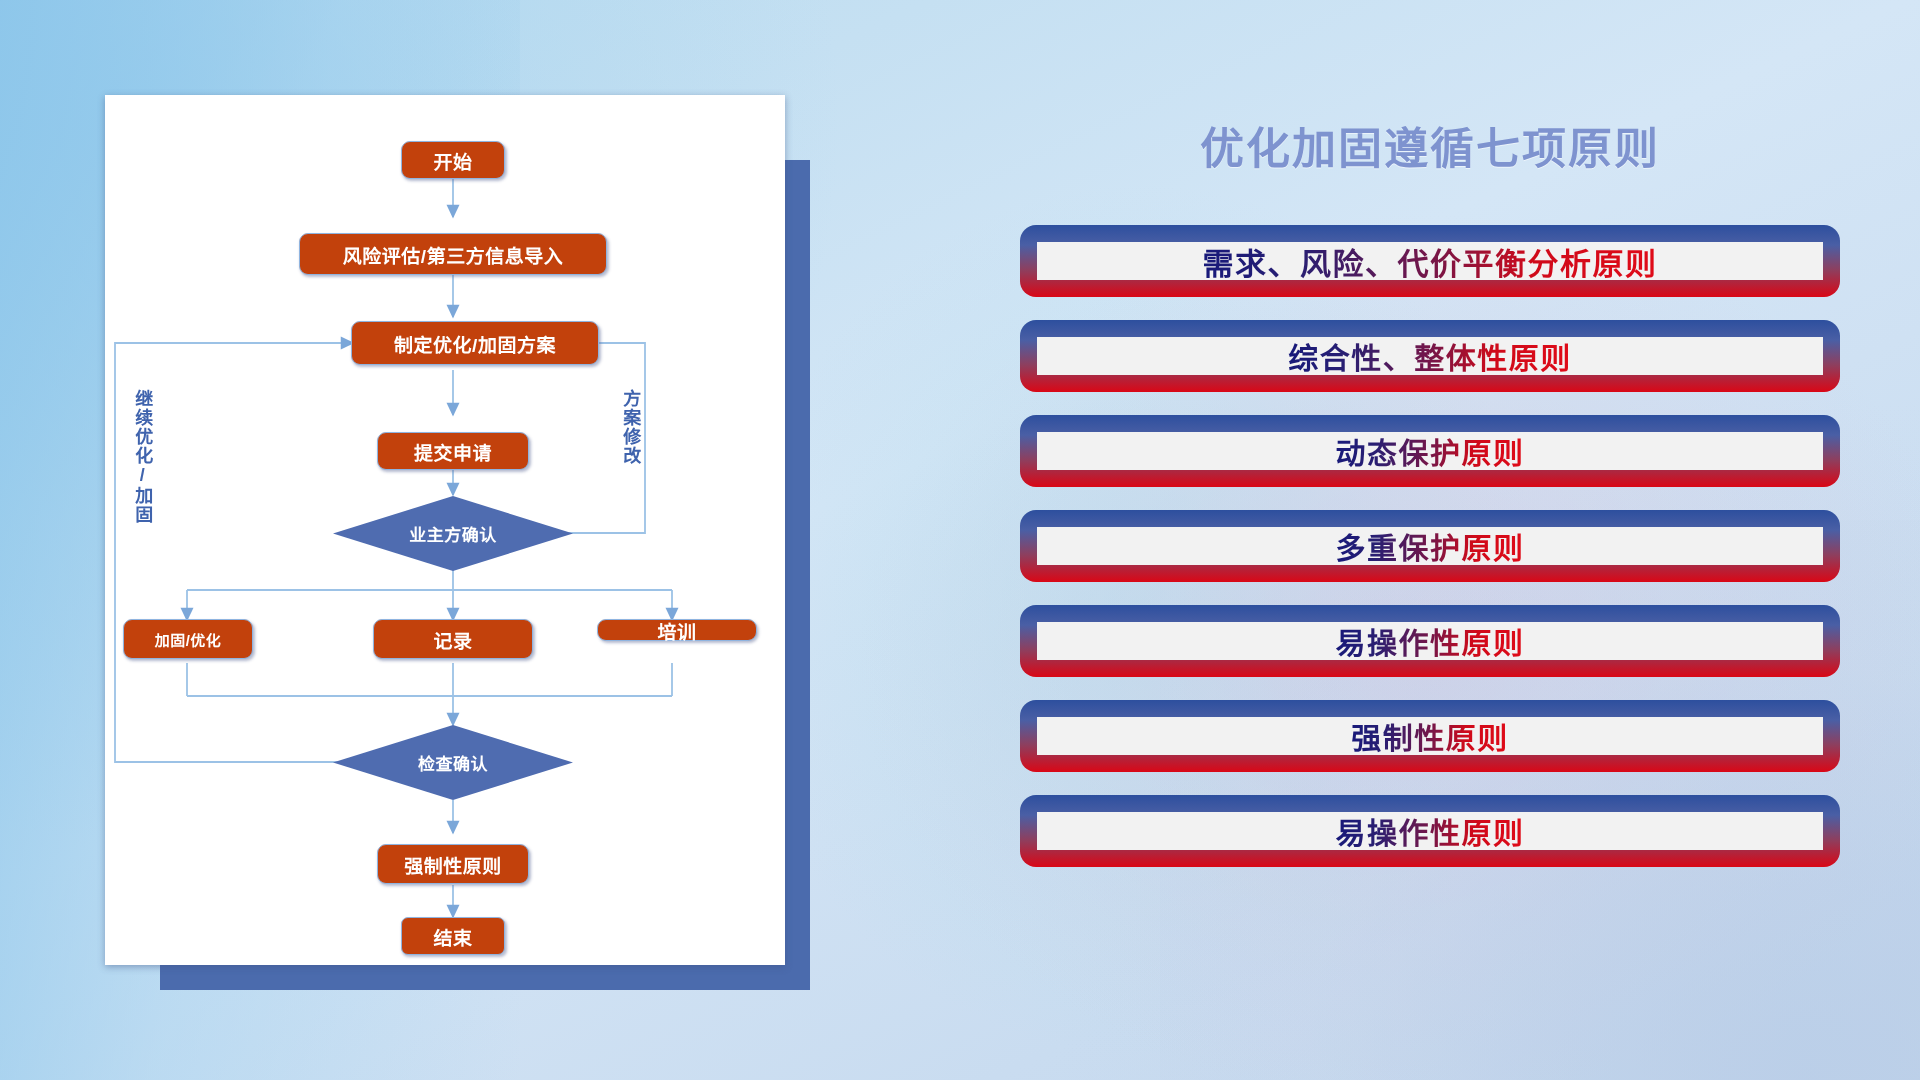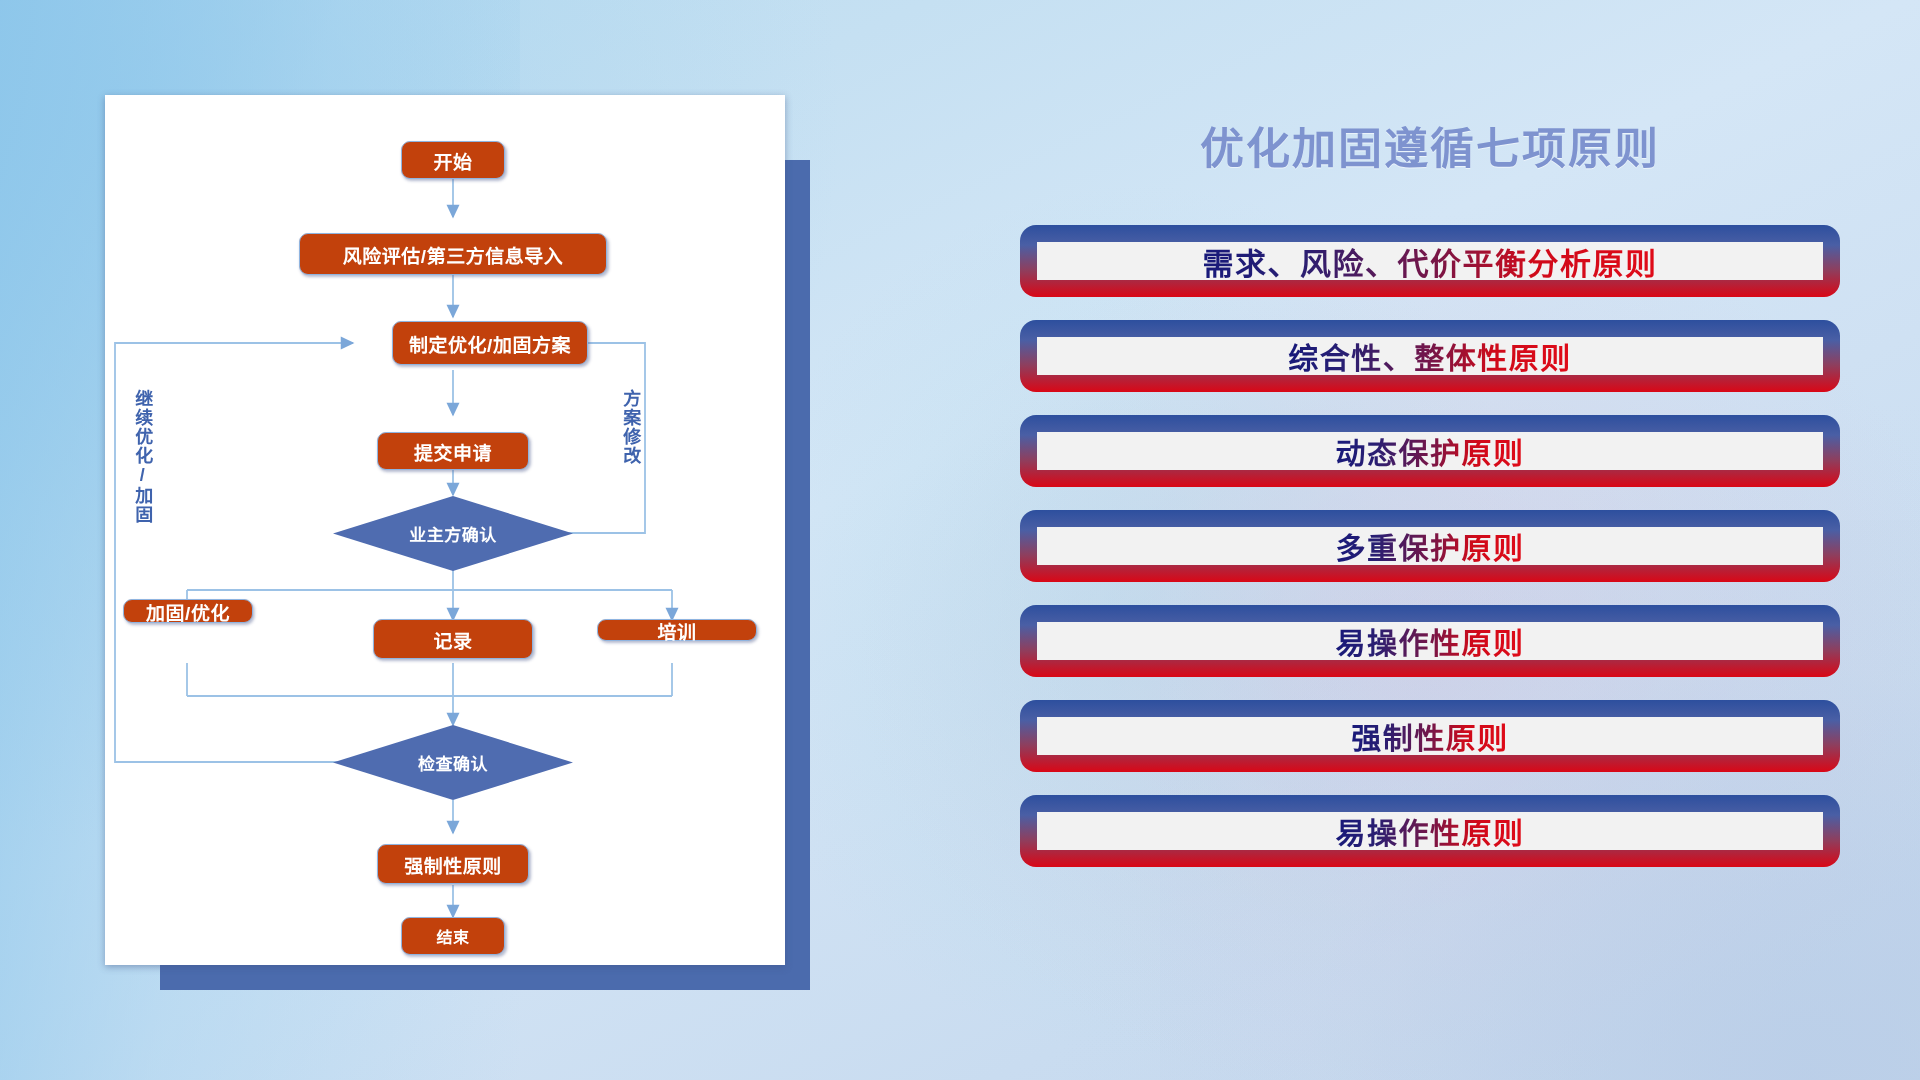--- a/index.html
+++ b/index.html
@@ -197,36 +197,36 @@
     </svg>
 
     <div class="node" style="left:296px; top:46px; width:104px; height:38px; font-size:19px;">
       <span>开始</span>
     </div>
 
     <div class="node" style="left:194px; top:138px; width:308px; height:42px; font-size:19px;">
       <span>风险评估/第三方信息导入</span>
     </div>
 
-    <div class="node" style="left:246px; top:226px; width:196px; height:44px; font-size:19px;margin-left:41px;">
+    <div class="node" style="left:246px; top:226px; width:248px; height:44px; font-size:19px;">
       <span>制定优化/加固方案</span>
     </div>
 
     <div class="node" style="left:272px; top:337px; width:152px; height:38px; font-size:19px;">
       <span>提交申请</span>
     </div>
 
     <div class="diamond-wrap" style="left:228px; top:401px; width:240px; height:75px;">
       <svg width="240" height="75" viewBox="0 0 240 75" xmlns="http://www.w3.org/2000/svg">
         <polygon points="120,0 240,37.5 120,75 0,37.5" fill="#4f6cb0"></polygon>
       </svg>
       <span class="diamond-label" style="font-size:17px;">业主方确认</span>
     </div>
 
-    <div class="node" style="left:18px; top:504px; width:130px; height:24px; font-size:19px;">
+    <div class="node" style="left:18px; top:524px; width:130px; height:40px; font-size:15px;">
       <span>加固/优化</span>
     </div>
 
     <div class="node" style="left:268px; top:524px; width:160px; height:40px; font-size:19px;">
       <span>记录</span>
     </div>
 
     <div class="node" style="left:492px; top:524px; width:160px; height:22px; font-size:19px;">
       <span>培训</span>
     </div>
@@ -235,21 +235,21 @@
       <svg width="240" height="75" viewBox="0 0 240 75" xmlns="http://www.w3.org/2000/svg">
         <polygon points="120,0 240,37.5 120,75 0,37.5" fill="#4f6cb0"></polygon>
       </svg>
       <span class="diamond-label" style="font-size:17px;">检查确认</span>
     </div>
 
     <div class="node" style="left:272px; top:749px; width:152px; height:40px; font-size:19px;">
       <span>强制性原则</span>
     </div>
 
-    <div class="node" style="left:296px; top:822px; width:104px; height:38px; font-size:16px;">
+    <div class="node" style="left:296px; top:822px; width:104px; height:38px; font-size:19px;border-radius:7px;">
       <span>结束</span>
     </div>
 
     <span class="vlabel" style="left:28px; top:294px; font-size:18px;">继续优化/加固</span>
 
     <span class="vlabel" style="left:516px; top:294px; font-size:18px;">方案修改</span>
 
   </div>
 
   <div id="panel">

